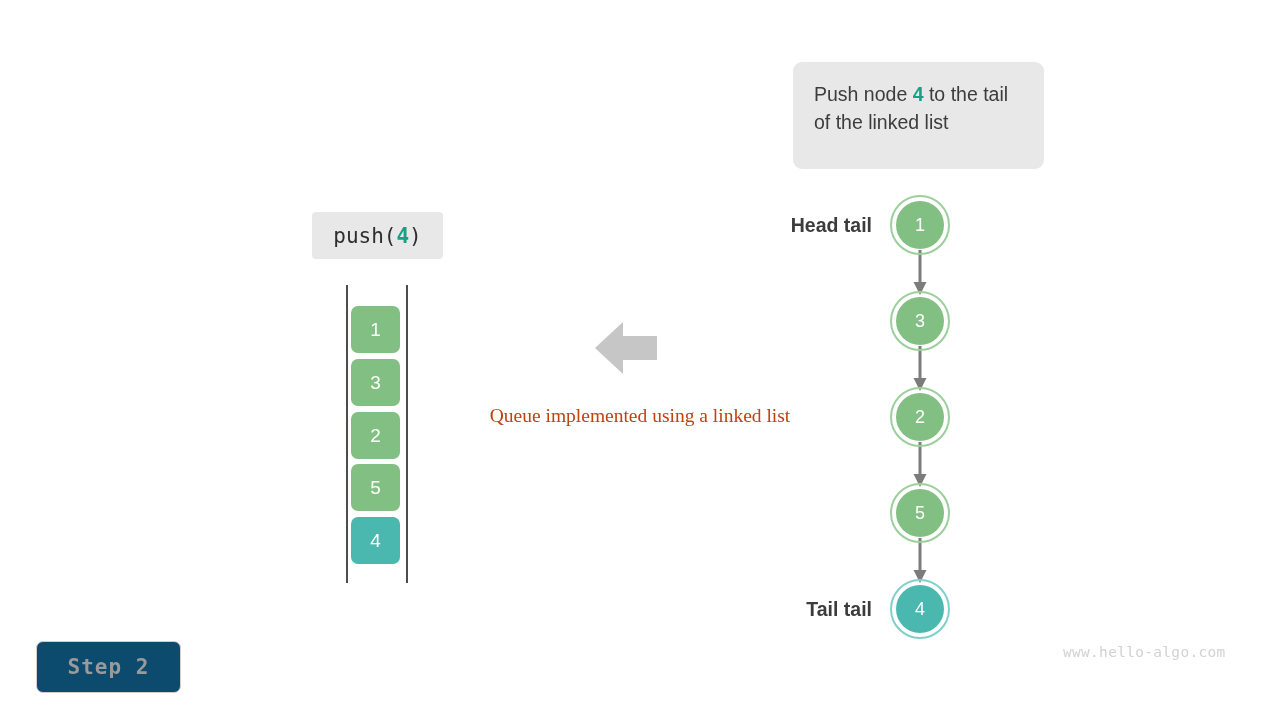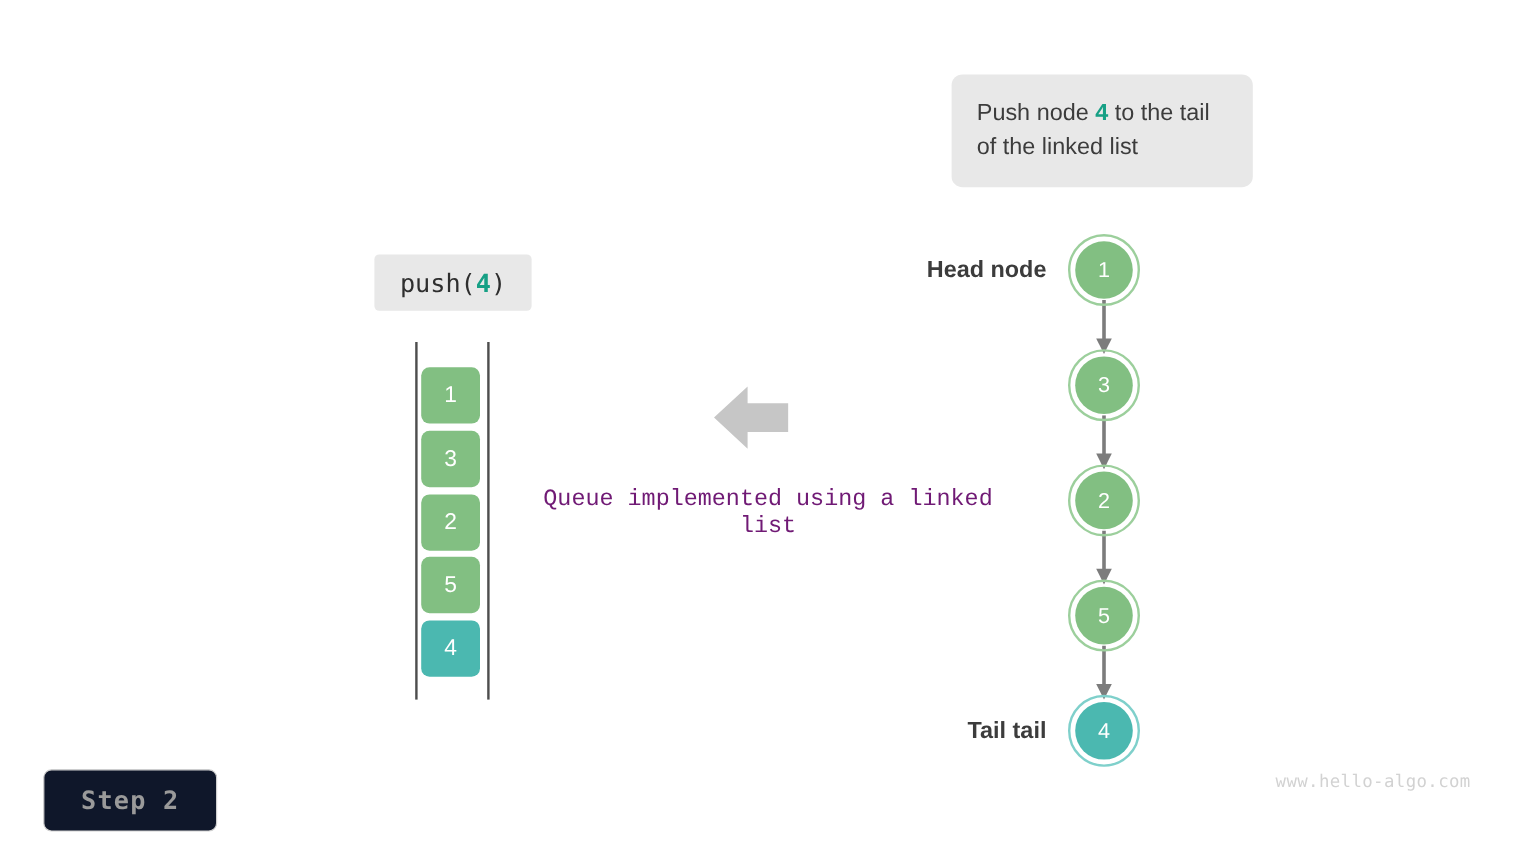--- a/index.html
+++ b/index.html
@@ -18,21 +18,21 @@
 
   
   .abs { position: absolute; }
 
   
   #description-box {
     left: 793px;
     top: 62px;
     width: 251px;
     box-sizing: border-box;
-    padding: 18px 20px 20px 21px;
+    padding: 18px 20px 33px 21px;
     background: #e8e8e8;
     border-radius: 9px;
     color: #3c3c3c;
     font-size: 19.5px;
     line-height: 28px;
     font-family: "Liberation Sans", sans-serif;
   }
   #description-box .hl {
     color: #16a085;
     font-weight: bold;
@@ -87,23 +87,23 @@
 
   
   #flow-arrow { left: 595px; top: 320px; }
 
   
   #structure-caption {
     left: 437px;
     top: 405px;
     width: 406px;
     text-align: center;
-    color: #701a75;
+    color: #c2410c;
     font-size: 19.5px;
-    font-family: Liberation Mono, monospace;
+    font-family: Liberation Serif, serif;
   }
 
   
   #linked-list { left: 0; top: 0; }
 
   .ll-node {
     position: absolute;
     width: 60px;
     height: 60px;
     border-radius: 50%;
@@ -147,21 +147,21 @@
     white-space: nowrap;
   }
 
   
   #step-badge {
     left: 36px;
     top: 641px;
     width: 145px;
     height: 52px;
     box-sizing: border-box;
-    background: #0f172a;
+    background: #0c4a6e;
     border: 1px solid #cfcfcf;
     border-radius: 7px;
     display: flex;
     align-items: center;
     justify-content: center;
     font-family: "DejaVu Sans Mono", "Liberation Mono", monospace;
     font-size: 21px;
     font-weight: bold;
     color: #9a9a9a;
     letter-spacing: 1px;
@@ -260,19 +260,19 @@
   </div>
   <div class="ll-node" style="left:890px; top:483px;">
     <span class="ring"></span>
     <span class="disc">5</span>
   </div>
   <div class="ll-node teal" style="left:890px; top:579px;">
     <span class="ring"></span>
     <span class="disc">4</span>
   </div>
 
-  <div class="ll-side-label" style="left:678px; top:214px; width:194px;">Head node</div>
+  <div class="ll-side-label" style="left:678px; top:214px; width:194px;">Head tail</div>
   <div class="ll-side-label" style="left:678px; top:598px; width:194px;">Tail tail</div>
 </div>
 
 <div class="abs" id="step-badge">Step 2</div>
 
 <div class="abs" id="watermark">www.hello-algo.com</div>
 
 </body></html>

